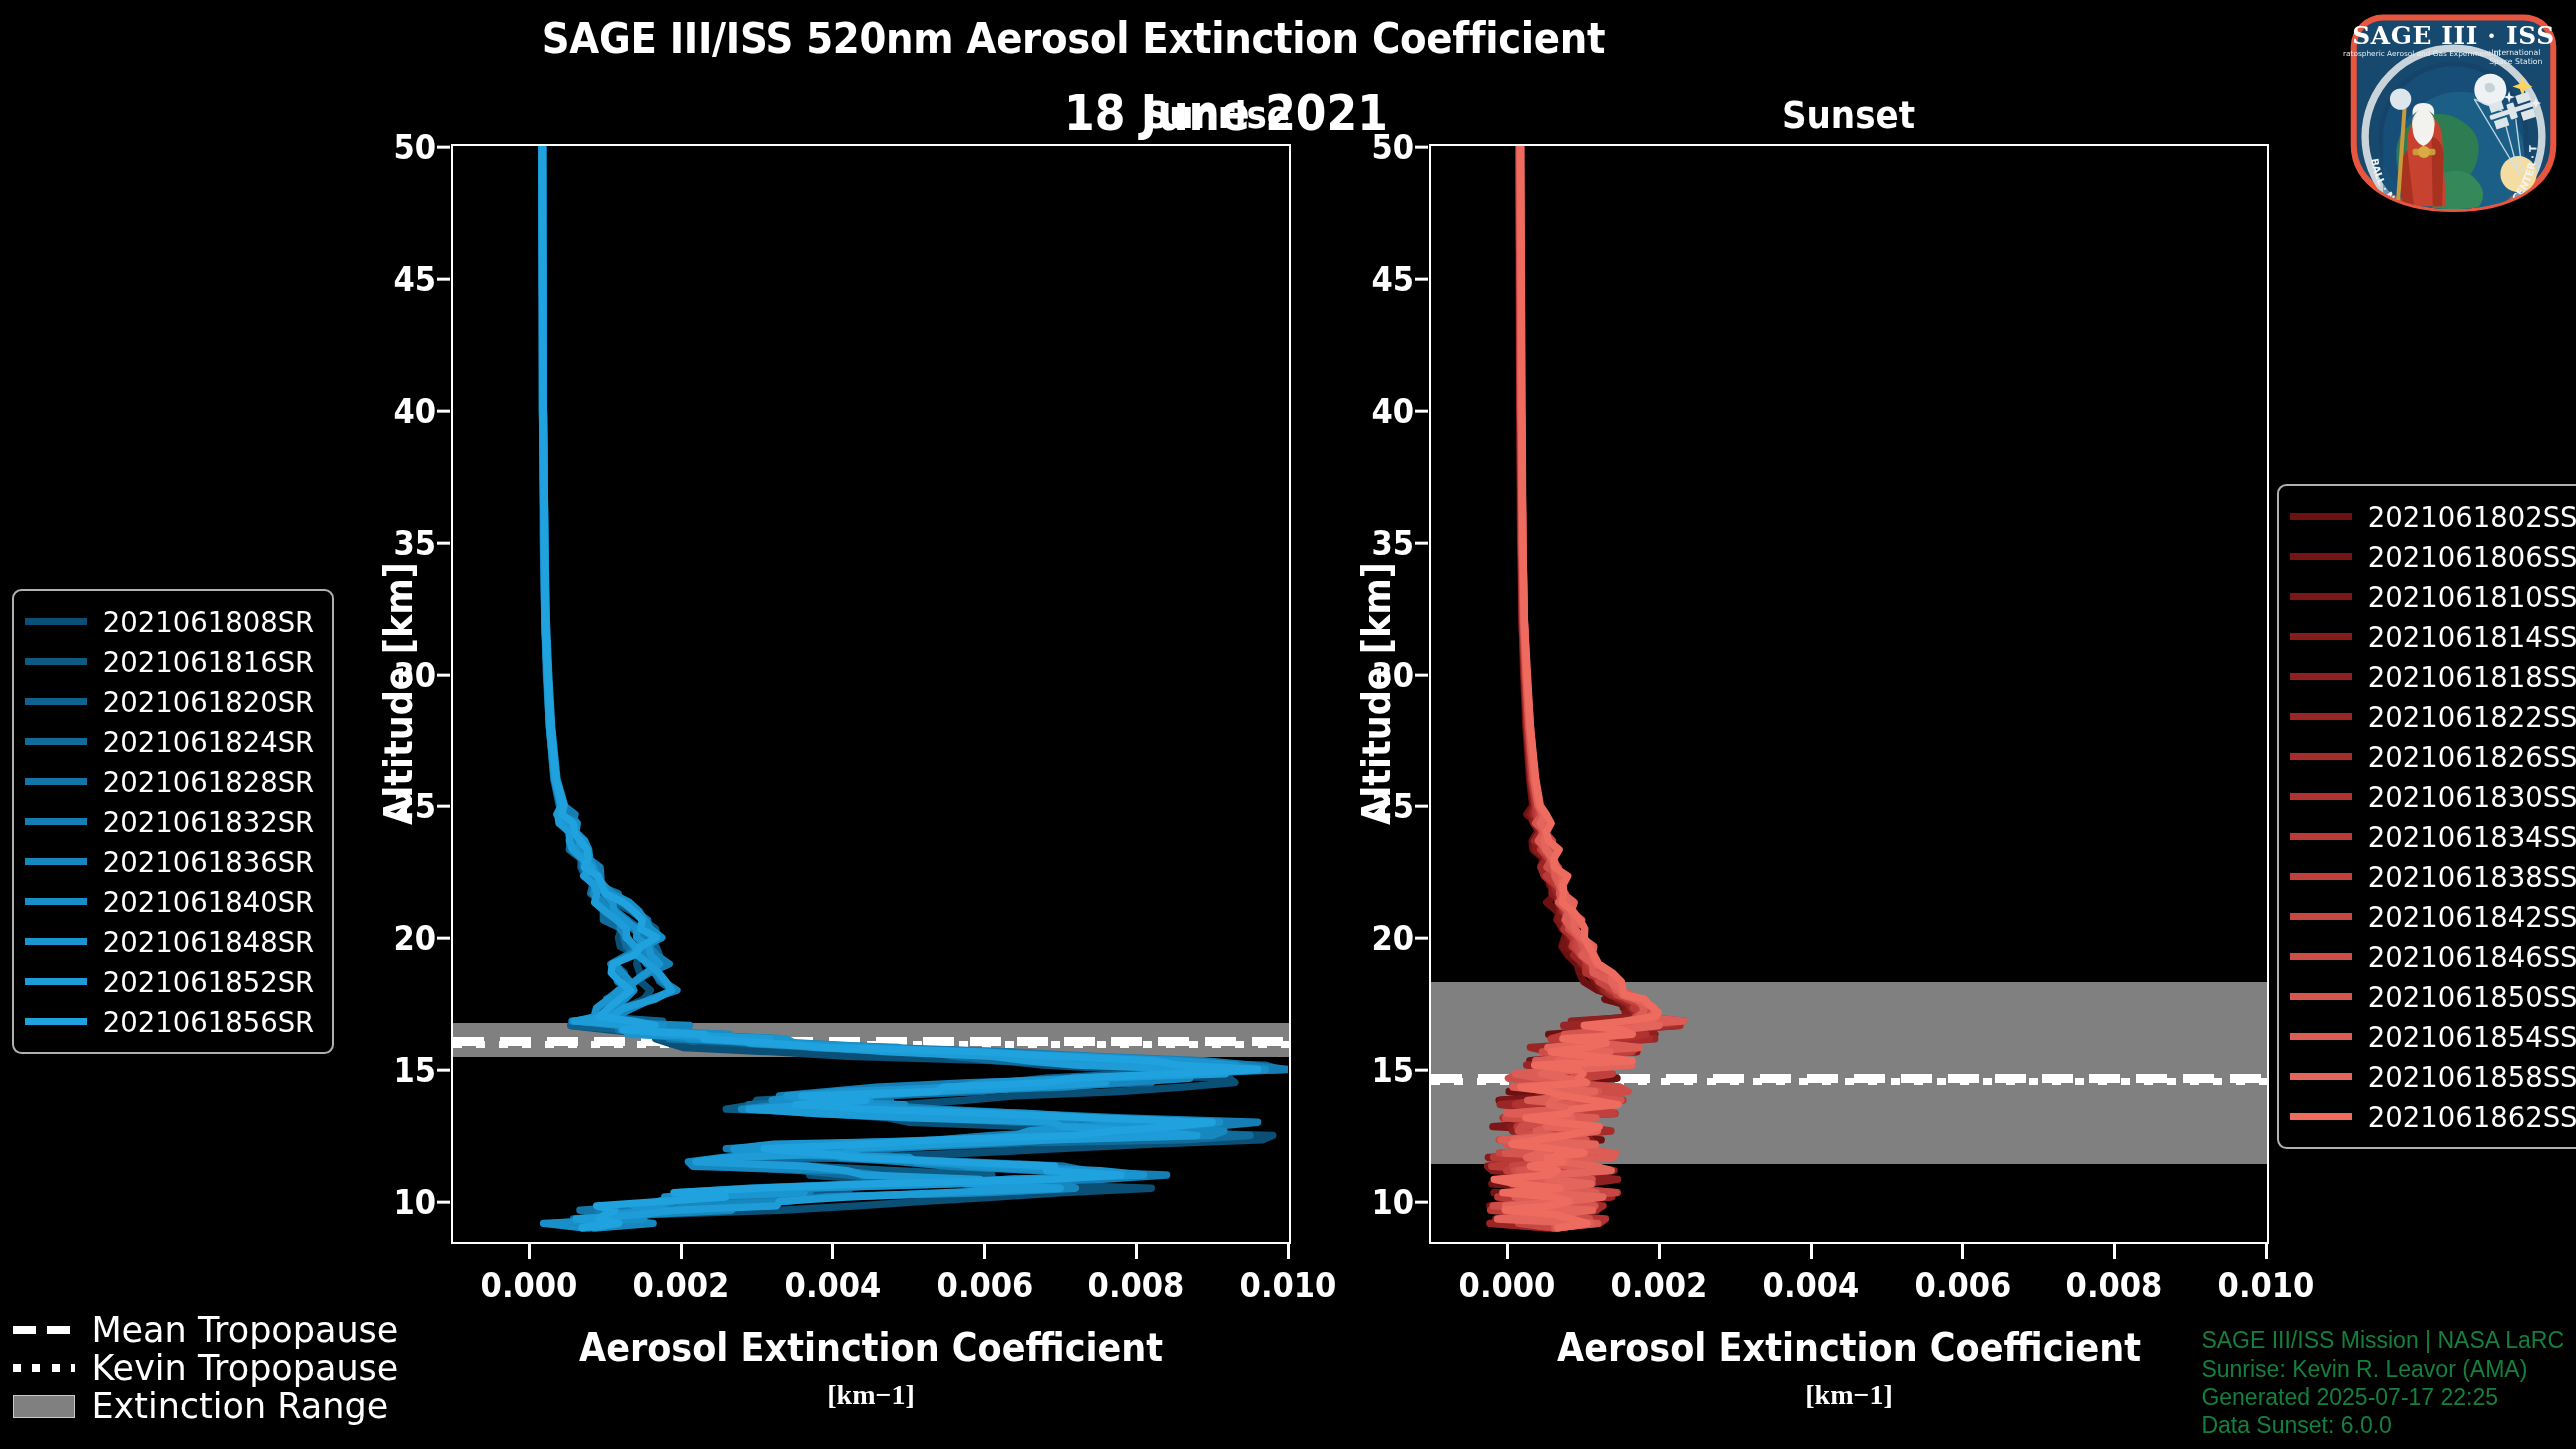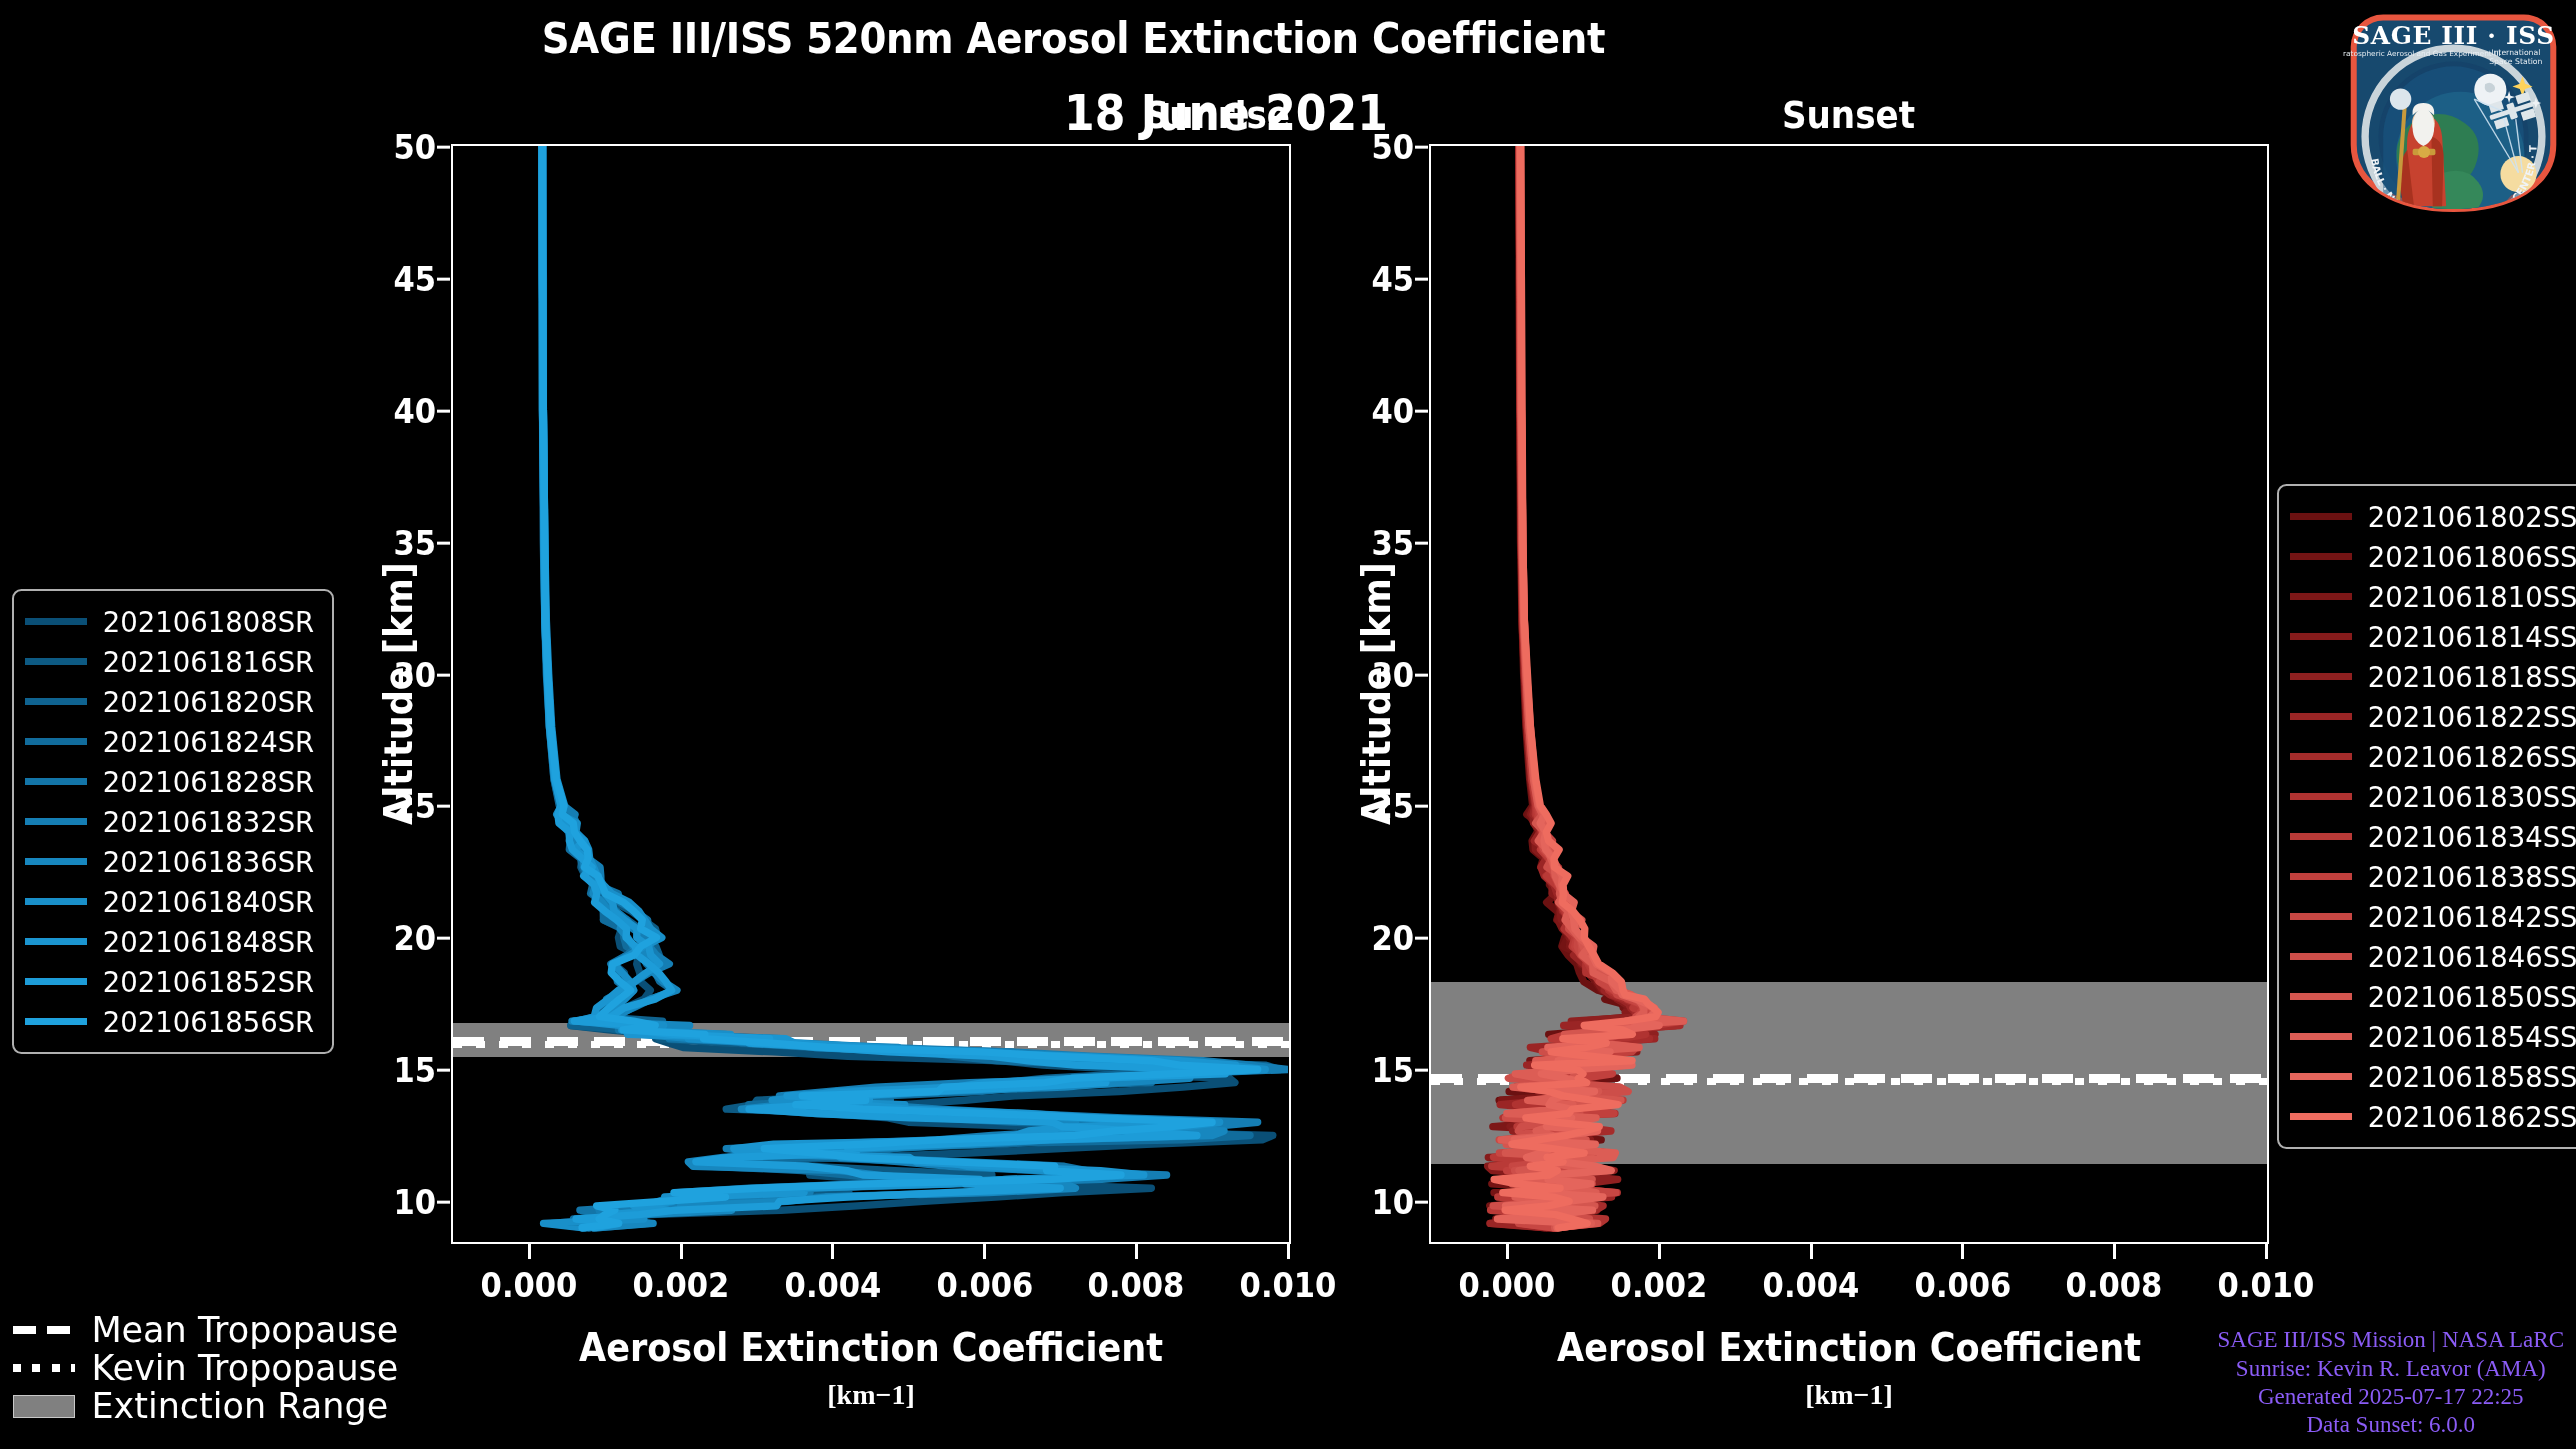--- a/index.html
+++ b/index.html
@@ -98,22 +98,22 @@
     position:absolute;left:0;right:0;height:9.4px;
     background:repeating-linear-gradient(to right,#fff 0 31px,transparent 31px 47px);
   }
   .tropo-median{
     position:absolute;left:0;right:0;height:6.7px;
     background:repeating-linear-gradient(to right,#fff 0 9.4px,transparent 9.4px 23px);
   }
 
   
   #credits{
-    right:12px;bottom:9.4px;text-align:center;color:#8b5cf6;font-size:23px;
-    line-height:1.23;font-family:Liberation Serif, serif;
+    right:12px;bottom:9.4px;text-align:left;color:#15803d;font-size:23px;
+    line-height:1.23;font-family:Liberation Sans, sans-serif;
   }
 
   
   #logo{right:12px;top:5.4px;width:221px;height:215px;}
 </style>
 </head>
 <body>
 
 <div class="abs" id="main-title">SAGE III/ISS 520nm Aerosol Extinction Coefficient</div>
 <div class="abs" id="date-subtitle">18 June 2021</div>

